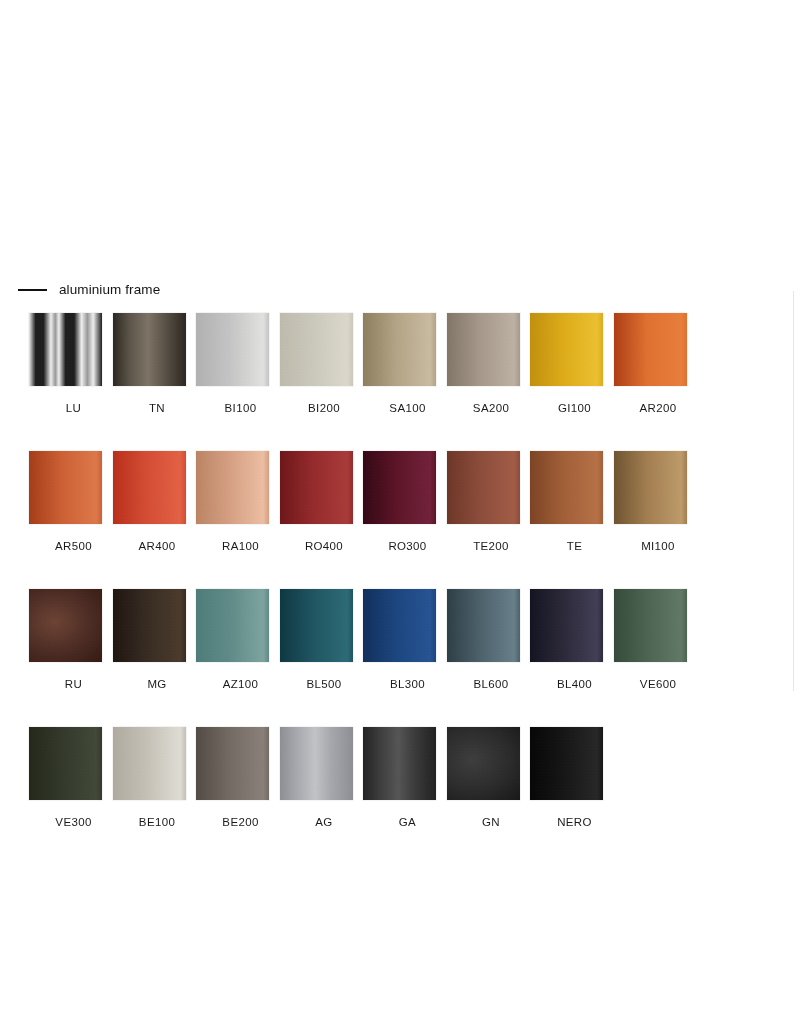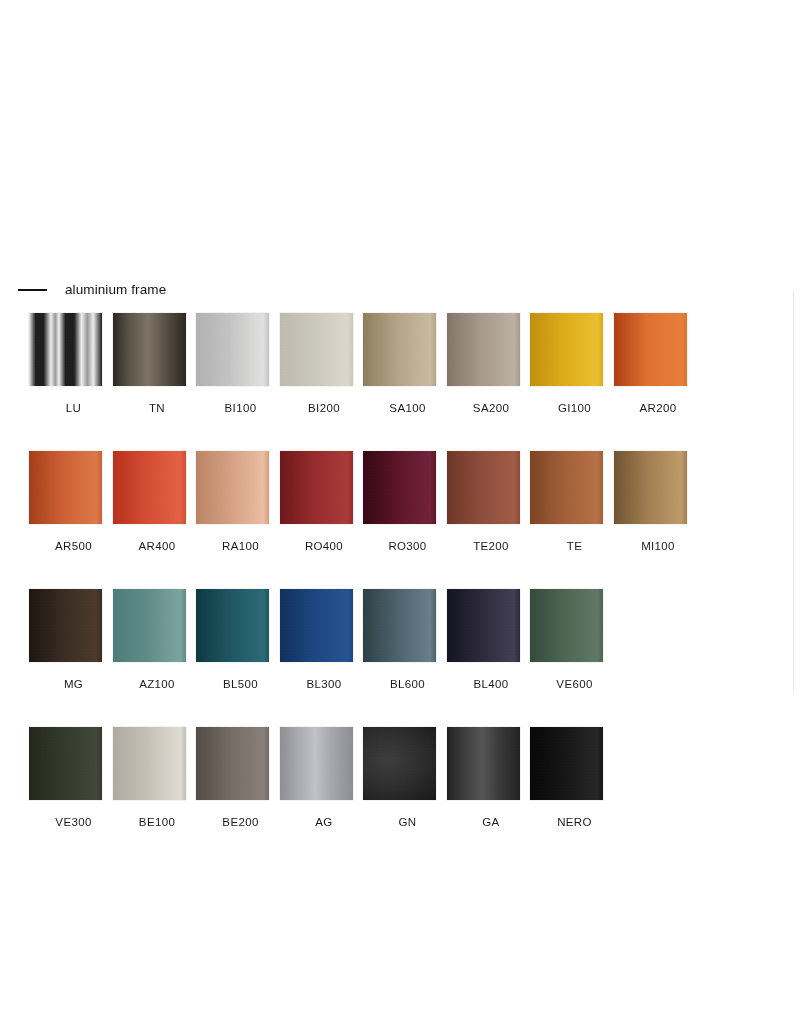--- a/index.html
+++ b/index.html
@@ -35,21 +35,21 @@
     background: #e6e6e6;
   }
 
   
   .legend {
     position: absolute;
     left: 18px;
     top: 282px;
     display: flex;
     align-items: center;
-    gap: 18px;
+    gap: 12px;
     height: 16px;
   }
   .legend-dash {
     display: block;
     width: 29px;
     height: 2px;
     background: #111111;
   }
   .legend-label {
     font-size: 13.5px;
@@ -194,20 +194,24 @@
           <div class="chip" style="background: linear-gradient(90deg, rgb(125, 67, 35) 0%, rgb(163, 95, 55) 45%, rgb(184, 113, 70) 92%, rgb(163, 95, 55) 100%);"></div>
           <div class="chip-label">TE</div>
         </div>
         <div class="cell">
           <div class="chip" style="background: linear-gradient(90deg, rgb(111, 84, 48) 0%, rgb(163, 126, 80) 45%, rgb(192, 156, 106) 92%, rgb(163, 126, 80) 100%);"></div>
           <div class="chip-label">MI100</div>
         </div>
       </div>
       <div class="grid-row">
         <div class="cell">
+          <div class="chip" style="background: radial-gradient(at 35% 45%, rgb(109, 67, 52) 0%, rgb(75, 42, 34) 55%, rgb(51, 25, 15) 100%);"></div>
+          <div class="chip-label">RU</div>
+        </div>
+        <div class="cell">
           <div class="chip" style="background: linear-gradient(90deg, rgb(29, 20, 14) 0%, rgb(54, 42, 33) 45%, rgb(75, 58, 43) 92%, rgb(54, 42, 33) 100%);"></div>
           <div class="chip-label">MG</div>
         </div>
         <div class="cell">
           <div class="chip" style="background: linear-gradient(90deg, rgb(78, 125, 122) 0%, rgb(95, 139, 136) 45%, rgb(126, 165, 160) 92%, rgb(95, 139, 136) 100%);"></div>
           <div class="chip-label">AZ100</div>
         </div>
         <div class="cell">
           <div class="chip" style="background: linear-gradient(90deg, rgb(12, 55, 66) 0%, rgb(29, 85, 97) 45%, rgb(44, 107, 119) 92%, rgb(29, 85, 97) 100%);"></div>
           <div class="chip-label">BL500</div>
@@ -240,27 +244,27 @@
         </div>
         <div class="cell">
           <div class="chip" style="background: linear-gradient(90deg, rgb(82, 74, 68) 0%, rgb(115, 106, 99) 45%, rgb(139, 129, 122) 92%, rgb(115, 106, 99) 100%);"></div>
           <div class="chip-label">BE200</div>
         </div>
         <div class="cell">
           <div class="chip" style="background: linear-gradient(90deg, rgb(142, 144, 149) 0%, rgb(167, 169, 174) 22%, rgb(195, 197, 201) 48%, rgb(167, 169, 174) 70%, rgb(142, 144, 149) 100%);"></div>
           <div class="chip-label">AG</div>
         </div>
         <div class="cell">
+          <div class="chip" style="background: linear-gradient(90deg, rgb(32, 32, 32) 0%, rgb(59, 59, 59) 22%, rgb(85, 85, 85) 48%, rgb(59, 59, 59) 70%, rgb(32, 32, 32) 100%);"></div>
+          <div class="chip-label">GA</div>
+        </div>
+        <div class="cell">
           <div class="chip" style="background: radial-gradient(at 35% 45%, rgb(61, 61, 61) 0%, rgb(42, 42, 42) 55%, rgb(22, 22, 22) 100%);"></div>
           <div class="chip-label">GN</div>
         </div>
         <div class="cell">
-          <div class="chip" style="background: linear-gradient(90deg, rgb(32, 32, 32) 0%, rgb(59, 59, 59) 22%, rgb(85, 85, 85) 48%, rgb(59, 59, 59) 70%, rgb(32, 32, 32) 100%);"></div>
-          <div class="chip-label">GA</div>
-        </div>
-        <div class="cell">
           <div class="chip" style="background: linear-gradient(90deg, rgb(5, 5, 5) 0%, rgb(20, 20, 20) 45%, rgb(38, 38, 38) 92%, rgb(20, 20, 20) 100%);"></div>
           <div class="chip-label">NERO</div>
         </div>
       </div>
     </div>
 
 </div>
 
 </body></html>

